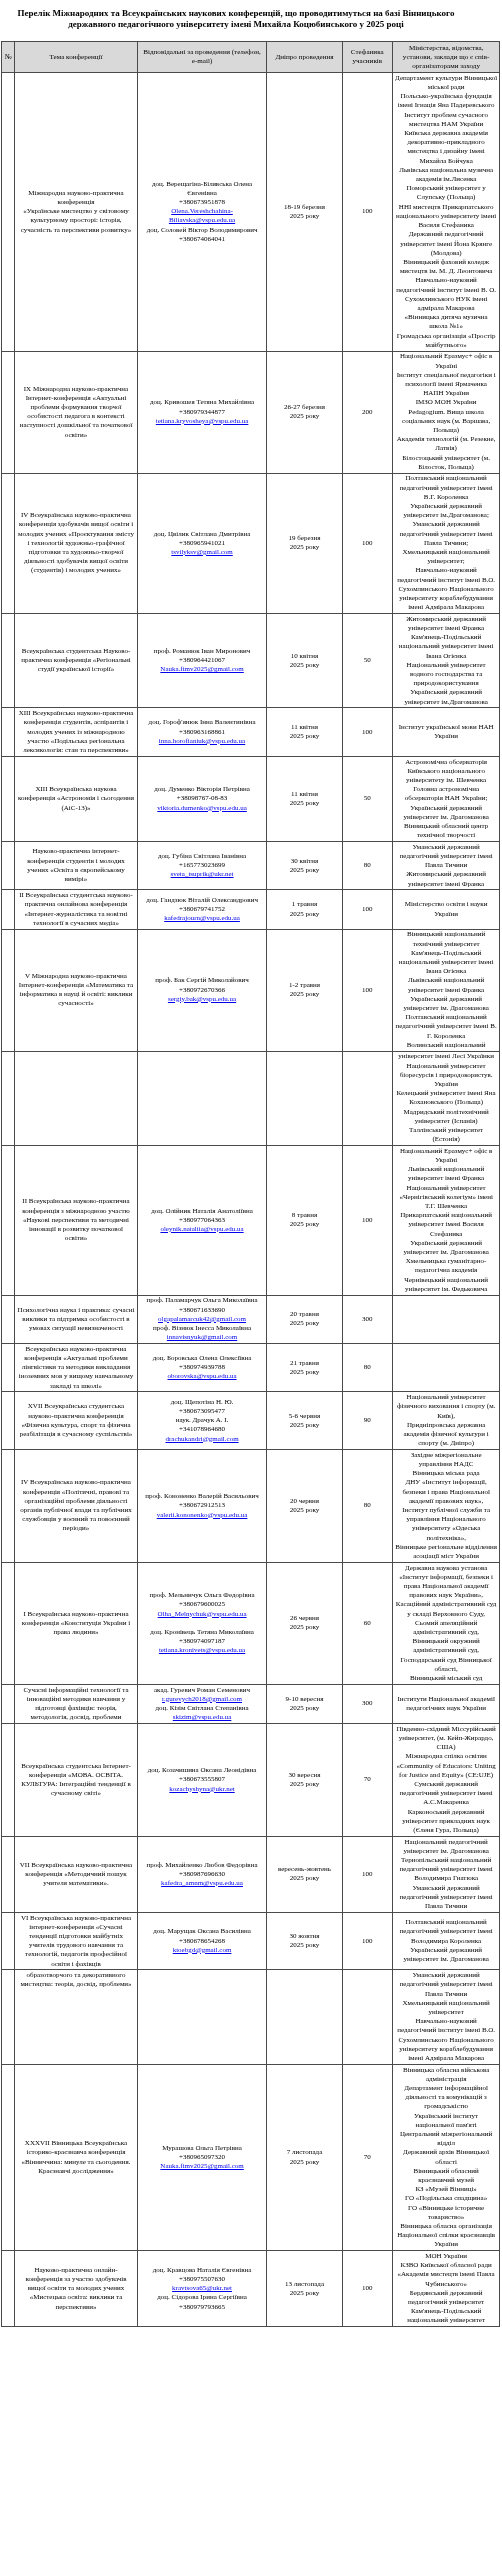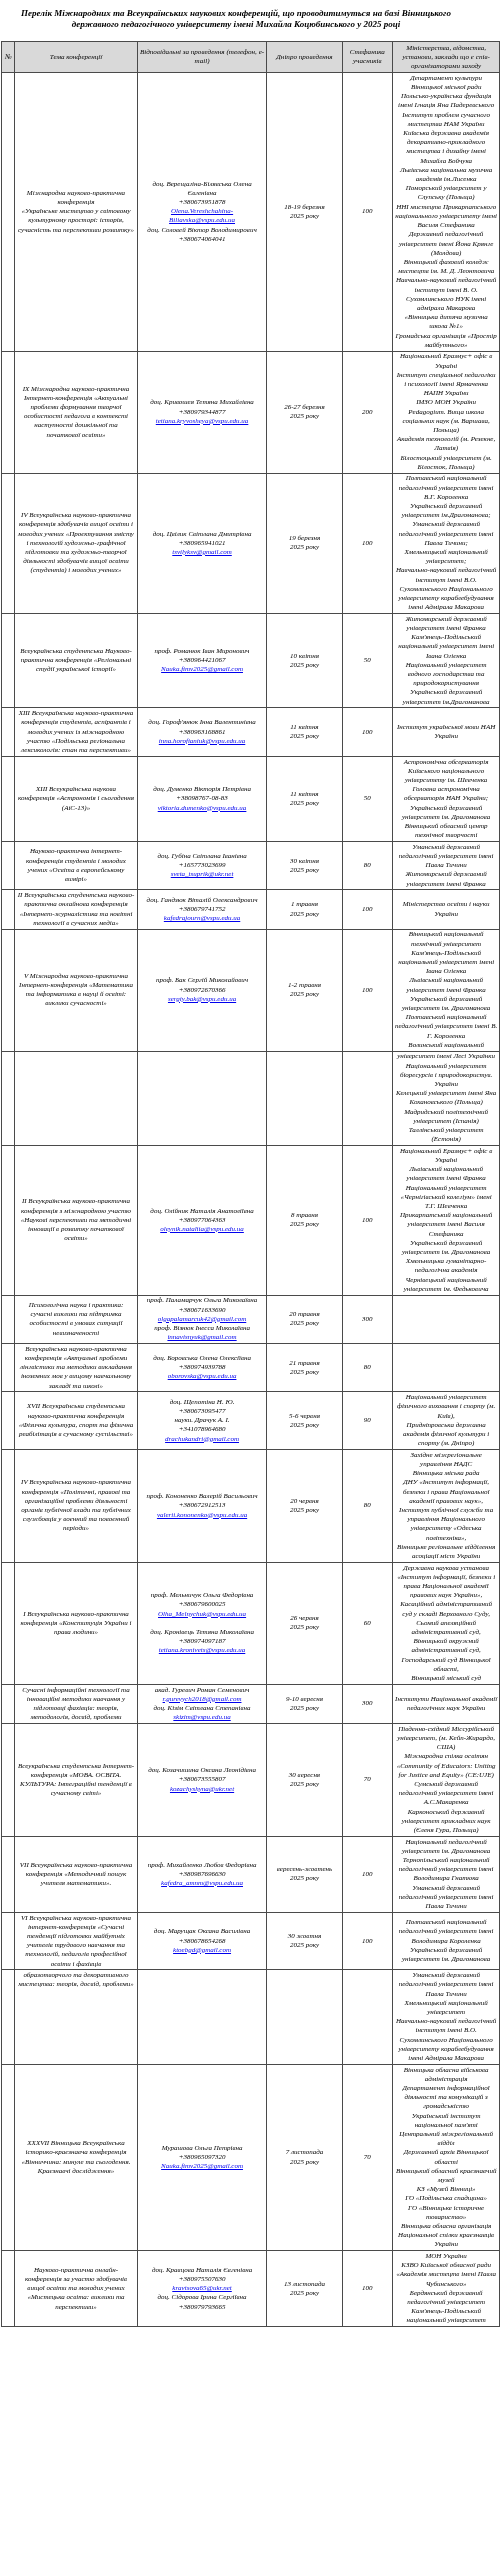--- a/index.html
+++ b/index.html
@@ -2,21 +2,21 @@
 <html style="font-size:11.4px"><head>
 <meta charset="utf-8">
 <style>
   html,body{margin:0;padding:0;background:#ffffff;}
   body{
     width:502px;
     font-family:"Liberation Serif","DejaVu Serif",serif;
     color:#000;
     -webkit-font-smoothing:antialiased;
   }
-  .page{width:472px;min-height:2576px;padding:7.1px 1.4px 4.3px 1.4px;box-sizing:border-box;font-style:italic;}
+  .page{width:472px;min-height:2576px;padding:7.1px 1.4px 4.3px 1.4px;box-sizing:border-box;}
   .doc-title{
     font-size:9px;line-height:10.7px;font-weight:bold;text-align:center;
     margin:1.4px 8.5px 11.4px 8.5px;
   }
   table.conf{
     border-collapse:collapse;table-layout:fixed;width:499px;
     font-size:7px;line-height:9.2px;
   }
   table.conf th,table.conf td{
     border:0.7px solid #4a4a4a;
@@ -284,21 +284,21 @@
 2025 року</td>
           <td>80</td>
           <td class="pre"></td>
         </tr>
         <tr>
           <td></td>
           <td class="pre">XVII Всеукраїнська студентська науково-практична конференція «Фізична культура, спорт та фізична реабілітація в сучасному суспільстві»</td>
           <td>
             <span class="resp-line">доц. Щепотіна Н. Ю.</span>
             <span class="resp-line">+380673095477</span>
-            <span class="resp-line">науки. Драчук А. І.</span>
+            <span class="resp-line">наук. Драчук А. І.</span>
             <span class="resp-line">+341078964680</span>
             <a class="email" href="#">drachukandri@gmail.com</a>
           </td>
           <td class="pre">5-6 червня
 2025 року</td>
           <td>90</td>
           <td class="pre">Національний університет фізичного виховання і спорту (м. Київ),
 Придніпровська державна академія фізичної культури і спорту (м. Дніпро)</td>
         </tr>
         <tr>

